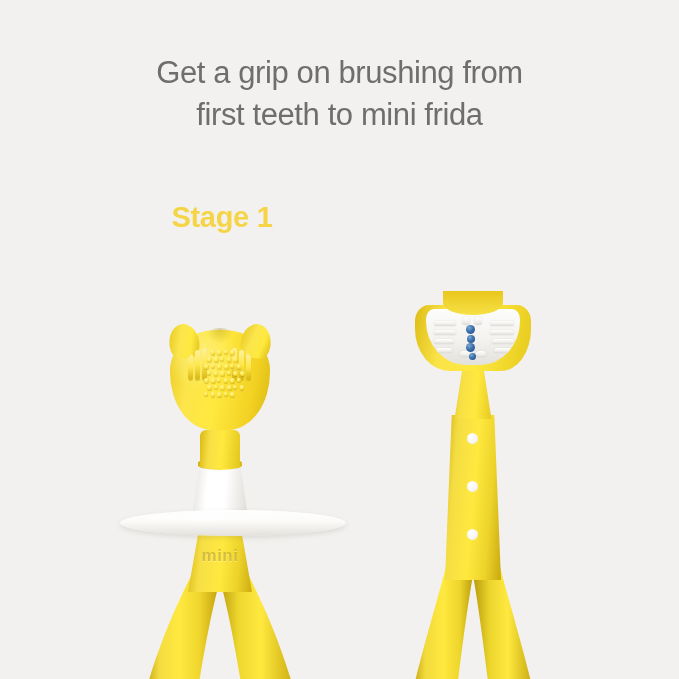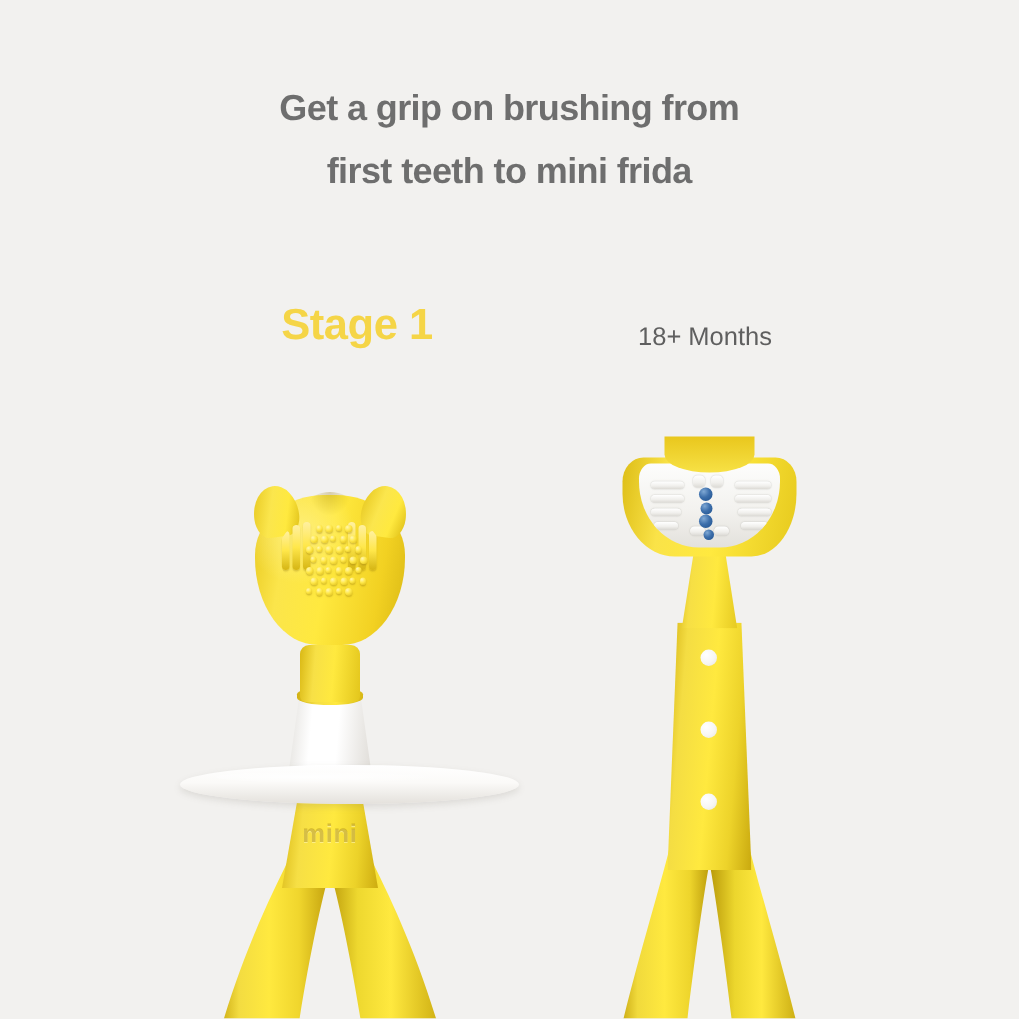--- a/index.html
+++ b/index.html
@@ -24,34 +24,34 @@
   }
 
   
   .headline {
     position: absolute;
     top: 52px;
     left: 0;
     width: 679px;
     text-align: center;
     color: #6e6e6e;
-    font-size: 24px;
-    font-weight: bold;
+    font-size: 31px;
+    font-weight: normal;
     line-height: 42px;
     letter-spacing: -0.4px;
   }
   .headline-line { display: block; }
 
   
   .stage-block {
     position: absolute;
     text-align: center;
     width: 260px;
   }
-  #stage-1-block { left: 108px; top: 200px; }
+  #stage-1-block { left: 92px; top: 200px; }
   #stage-2-block { left: 340px; top: 200px; }
 
   .stage-title {
     color: #f5d547;
     font-size: 29px;
     font-weight: bold;
     letter-spacing: -0.3px;
     line-height: 34px;
   }
   .stage-sub {
@@ -274,21 +274,20 @@
   <div class="headline">
     <span class="headline-line">Get a grip on brushing from</span>
     <span class="headline-line">first teeth to mini frida</span>
   </div>
 
   <div class="stage-block" id="stage-1-block">
     <div class="stage-title">Stage 1</div>
   </div>
 
   <div class="stage-block" id="stage-2-block">
-    <div class="stage-sub">18+ Months</div>
   </div>
 
   <div id="product-stage-1">
 
     <svg class="leg-svg" width="230" height="360" viewBox="0 0 230 360">
       <defs>
         <linearGradient id="legGrad1" x1="0" y1="0" x2="1" y2="0">
           <stop offset="0%" stop-color="#c9a80f"></stop>
           <stop offset="18%" stop-color="#f3dc41"></stop>
           <stop offset="45%" stop-color="#ffe93f"></stop>

